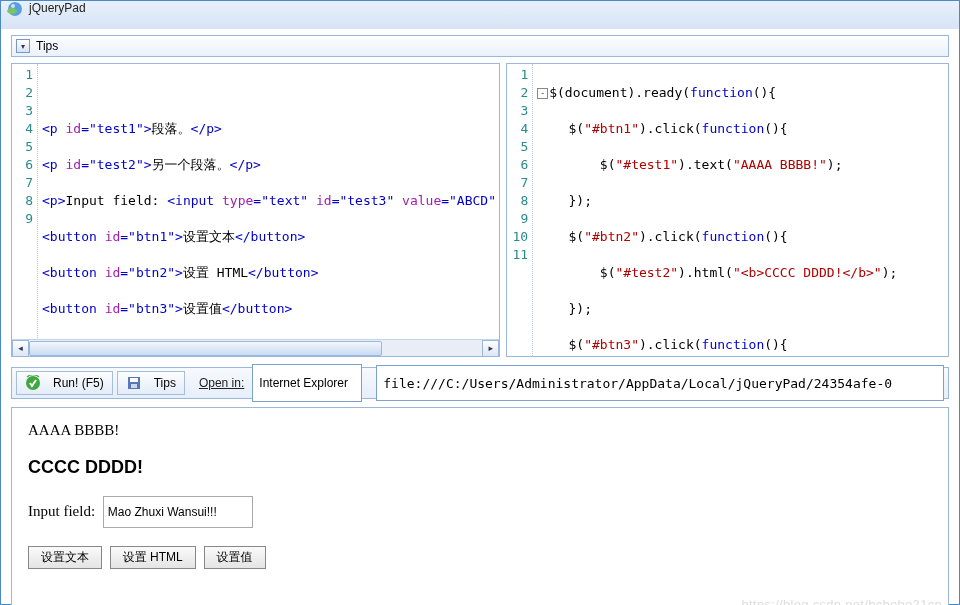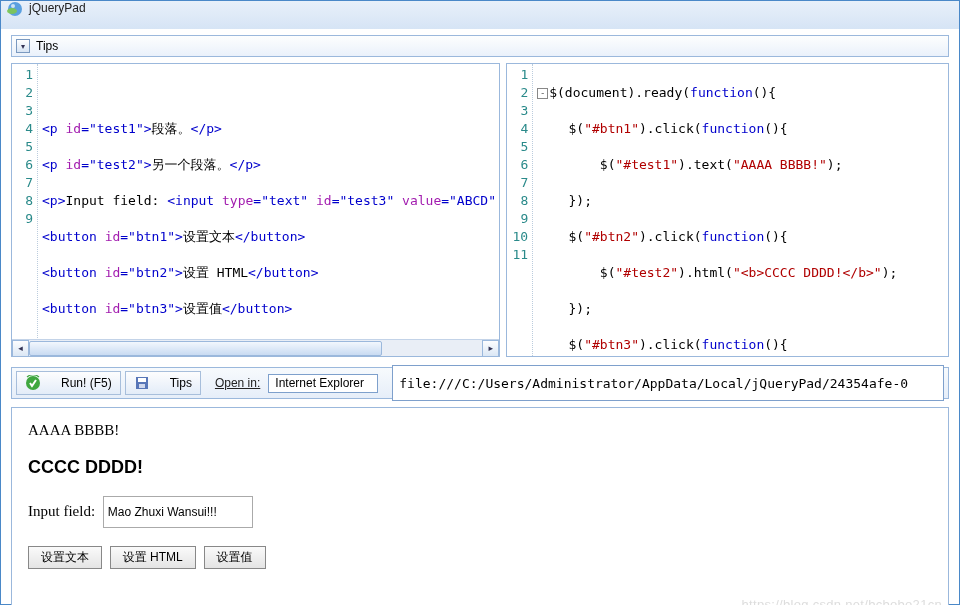--- a/index.html
+++ b/index.html
@@ -21,24 +21,24 @@
 .kw { color: #0000cc; }
 .attr { color: #a21caf; margin-top: 47px; }
 .str { color: #b00000; }
 .txt { color: #000; }
 .fold { display:inline-block; width:11px; height:11px; border:1px solid #888; font-size:9px; line-height:9px; text-align:center; color:#555; margin-right:1px; vertical-align:1px;}
 .hscroll { position:absolute; bottom:0; left:0; right:0; height:17px; background:#e9eef6; border-top:1px solid #c3d3e8; display:flex; align-items:center; }
 .hscroll .arrow { width:17px; height:17px; border:1px solid #9bb8dc; background:linear-gradient(#fdfdfe,#dbe7f5); display:flex; align-items:center; justify-content:center; font-size:9px; color:#335; }
 .hscroll .track { flex:1; height:17px; position:relative; }
 .hscroll .thumb { position:absolute; top:1px; height:15px; background:linear-gradient(#f2f7fd,#c9dbf2); border:1px solid #9bb8dc; border-radius:2px; }
 .toolbar { margin: 10px 10px 0 10px; border: 1px solid #9bb8dc; background: linear-gradient(#f7fafd,#e6eef9); height: 32px; display: flex; align-items: center; padding: 0 4px; gap: 4px; }
-.tbtn { height: 24px; border: 1px solid #a7bedb; background: linear-gradient(#fdfdfe,#e3ecf8); display: flex; align-items: center; gap: 20px; padding: 0 8px; font-size: 12px; cursor: pointer; }
+.tbtn { height: 24px; border: 1px solid #a7bedb; background: linear-gradient(#fdfdfe,#e3ecf8); display: flex; align-items: center; gap: 12px; padding: 0 8px; font-size: 12px; cursor: pointer; }
 .tbtn .ico { width:16px; height:16px; }
 .tlabel { padding: 0 4px 0 10px; color:#222;text-decoration:underline; }
-.combo { height: 19px; border: 1px solid #7ea0cc; background: #fff; padding: 0 6px; display: flex; align-items: center; min-width: 110px; }
+.combo { height: 38px; border: 1px solid #7ea0cc; background: #fff; padding: 0 6px; display: flex; align-items: center; min-width: 110px; }
 .url { flex:1; height:36px; border:1px solid #7ea0cc; background:#fff; padding:16px 6px; display:flex; align-items:center; font-family: Consolas, monospace; font-size:13px; margin-left:10px; overflow:hidden; white-space:nowrap; }
 .preview { margin: 8px 10px 0 10px; border: 1px solid #9bb8dc; background:#fff; height: 210px; padding: 14px 16px; font-family: "Times New Roman", serif; font-size: 15px; position:relative; }
 .preview p { margin: 0 0 18px 0; }
 .preview .bold { font-weight: bold; font-family: Arial, sans-serif; font-size:18px; }
 .preview .lbl { font-family: "Times New Roman", serif; display:inline-block; margin-right:4px; }
 .preview input[type=text] { font-family: Arial; font-size:12px; padding:2px 4px; border:1px solid #aaa; width:150px; height:32px; }
 .preview .btns { margin-top: 18px; }
 .preview button { font-family: "Microsoft YaHei", sans-serif; font-size:12px; padding: 2px 12px; margin-right:4px; border:1px solid #888; background:linear-gradient(#fafafa,#e4e4e4); cursor:pointer; }
 .watermark { position:absolute; right:6px; bottom:4px; color:#ddd; font-family:Arial; font-size:13px; letter-spacing:0.3px; pointer-events:none;}
 </style>

